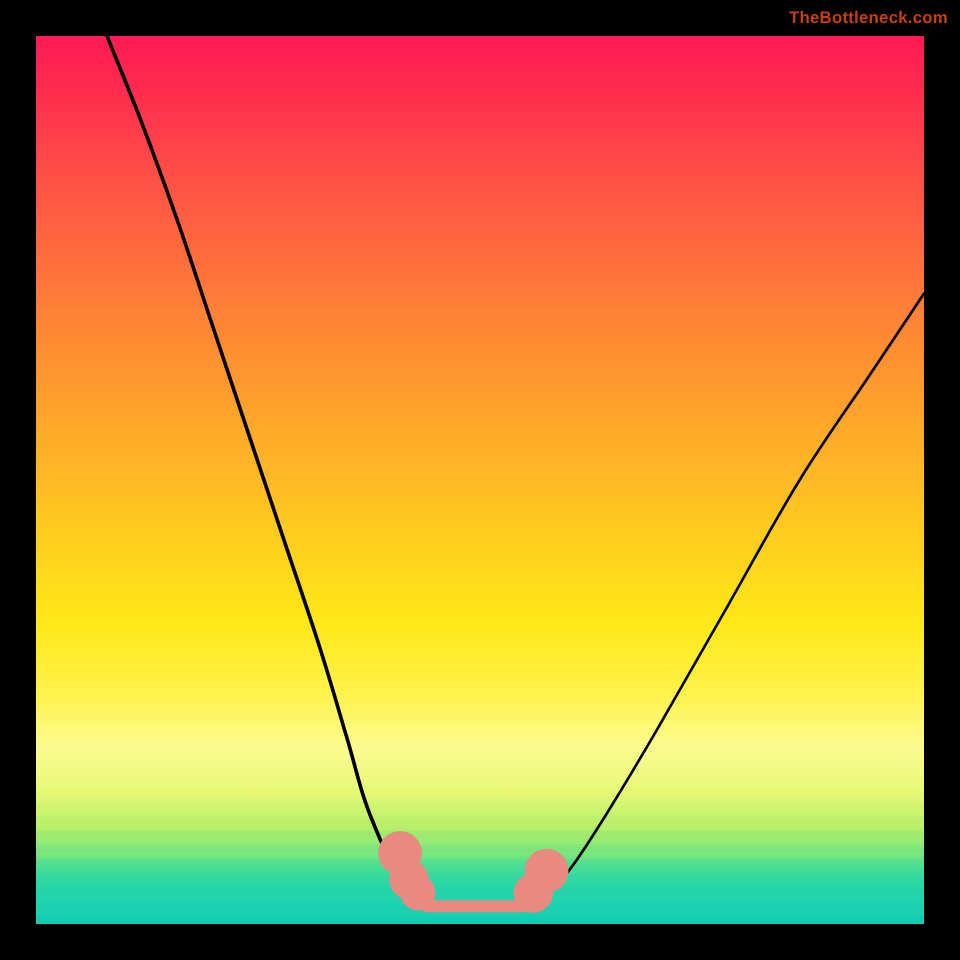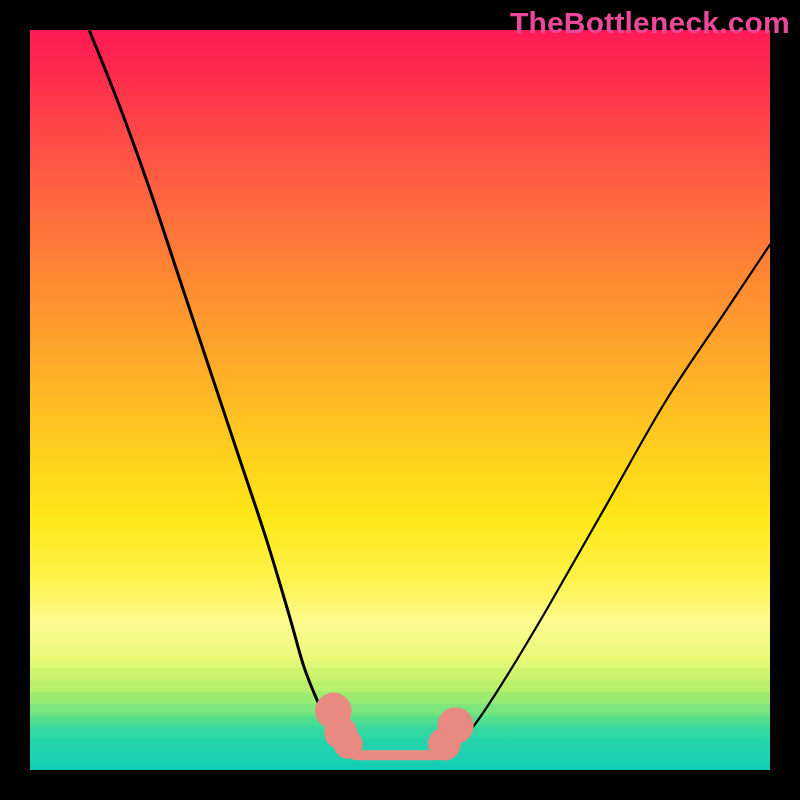--- a/index.html
+++ b/index.html
@@ -14,22 +14,22 @@
   .frame {
     position: relative;
     width: 800px;
     height: 800px;
     background: #000;
   }
   .watermark {
     position: absolute;
     top: 6px;
     right: 10px;
-    color: #ec4899;
-    font-size: 30px;
+    color: #c2410c;
+    font-size: 14px;
     font-weight: 600;
     letter-spacing: 0.2px;
     z-index: 20;
     user-select: none;
   }
   .plot {
     position: absolute;
     left: 30px;
     top: 30px;
     width: 740px;

